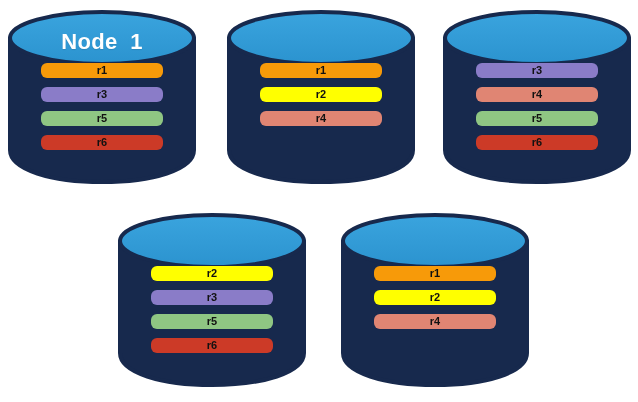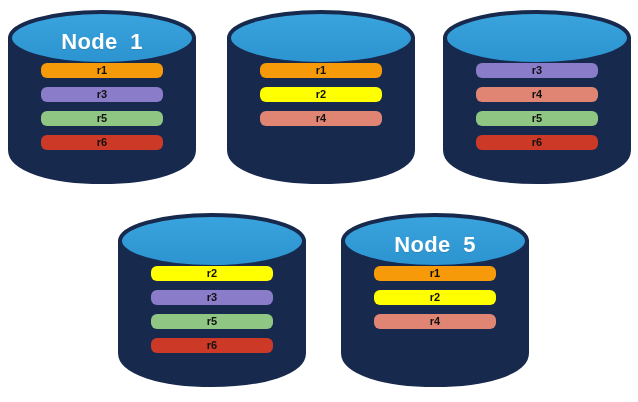--- a/index.html
+++ b/index.html
@@ -185,21 +185,20 @@
       <svg class="cyl-svg" viewBox="0 0 188 178">
         <defs>
           <linearGradient id="topg4" x1="0" y1="0" x2="0" y2="1">
             <stop offset="0%" stop-color="#3aa4de"></stop>
             <stop offset="100%" stop-color="#2b93cf"></stop>
           </linearGradient>
         </defs>
         <path d="M2,30 L2,142 C2,162 44,174 94,174 C144,174 186,162 186,142 L186,30 Z" fill="#17294d" stroke="#17294d" stroke-width="4" stroke-linejoin="round"></path>
         <ellipse cx="94" cy="30" rx="92" ry="26" fill="url(#topg4)" stroke="#17294d" stroke-width="4"></ellipse>
       </svg>
-      <div class="node-title">Node  5</div>
       <div class="bars">
         <div class="bar" style="background: rgb(247, 154, 9);">
           <span class="bar-label">r1</span>
         </div>
         <div class="bar" style="background: rgb(255, 255, 0);">
           <span class="bar-label">r2</span>
         </div>
         <div class="bar" style="background: rgb(224, 133, 115);">
           <span class="bar-label">r4</span>
         </div>

